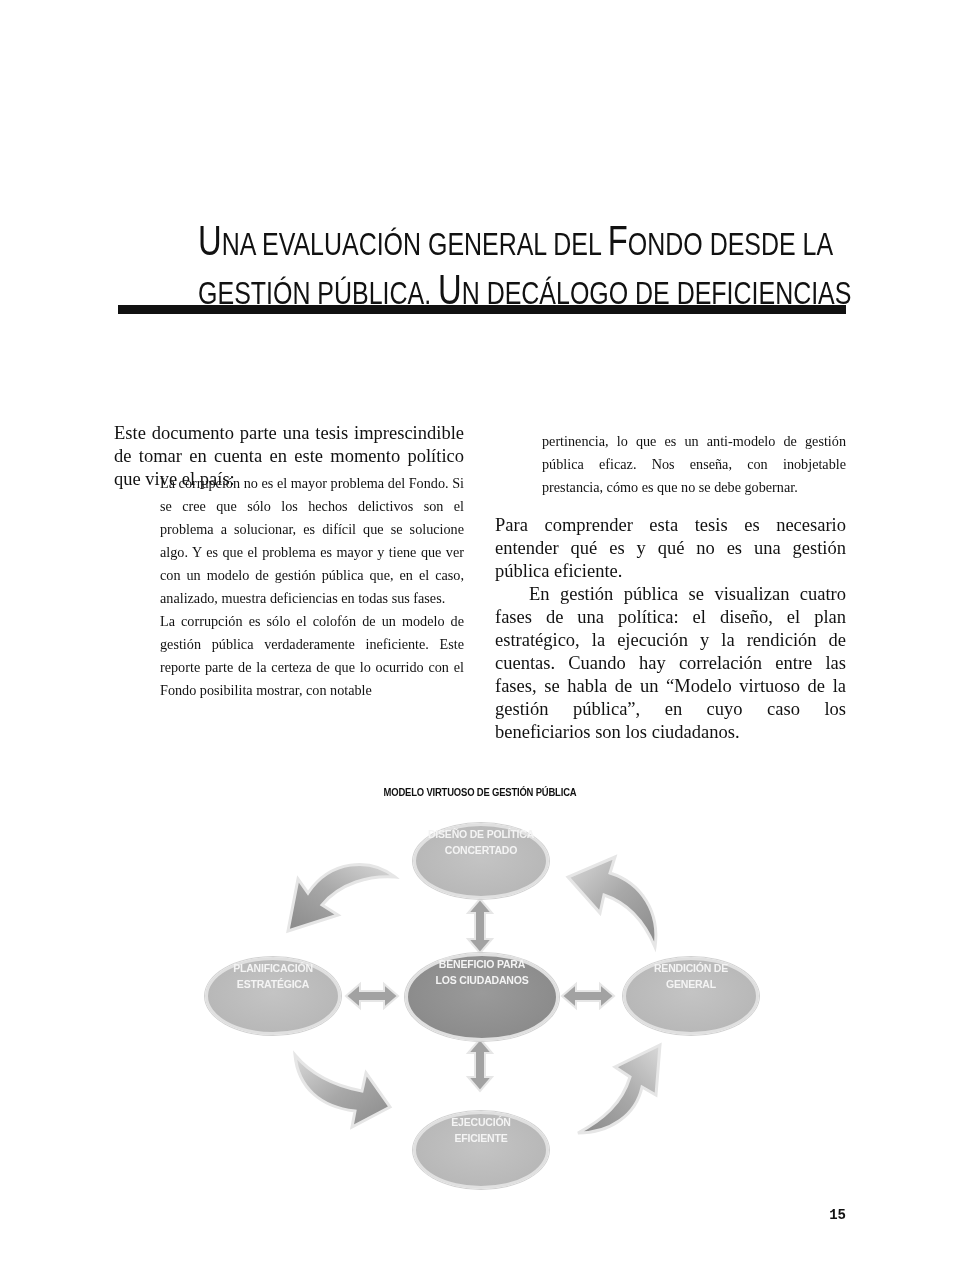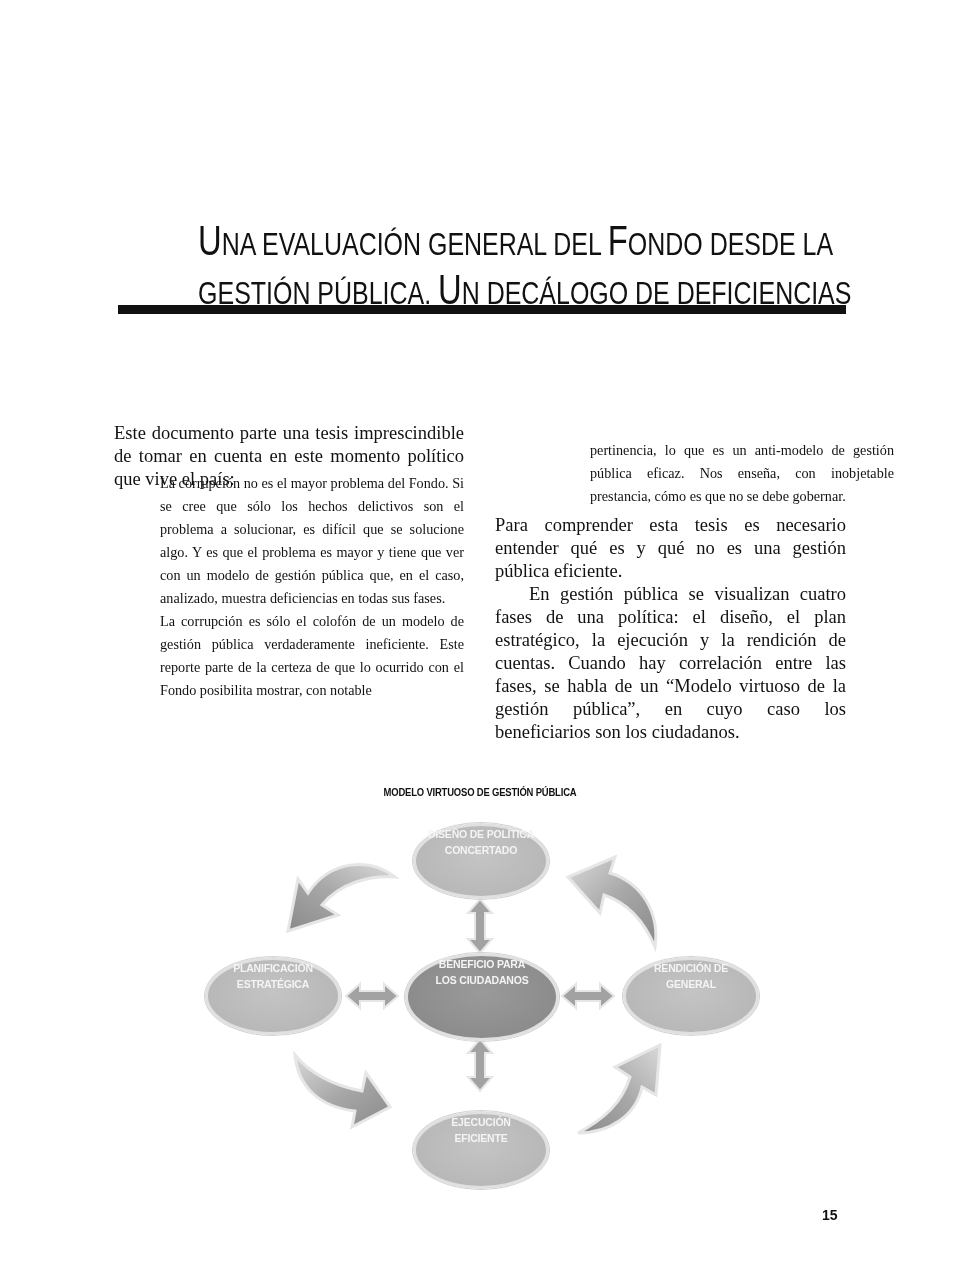--- a/index.html
+++ b/index.html
@@ -25,21 +25,21 @@
   }
 
   
   .col { position: absolute; font-family: "Liberation Serif", "DejaVu Serif", serif; }
   .p-main { font-size: 18.5px; line-height: 23px; text-align: justify; margin: 0; }
   .p-quote { font-size: 14.2px; line-height: 23px; text-align: justify; margin: 0; }
   .indent { text-indent: 34px; }
 
   #col-left { left: 114px; top: 422px; width: 350px; }
   #quote-left { left: 160px; top: 472px; width: 304px; }
-  #quote-right { left: 542px; top: 439px; width: 304px; margin-left: 48px; }
+  #quote-right { left: 542px; top: 430px; width: 304px; }
   #col-right { left: 495px; top: 514px; width: 351px; }
 
   
   .fig-title {
     position: absolute; left: 280px; top: 786px; width: 400px; text-align: center;
     font-family: "Liberation Sans", "DejaVu Sans", sans-serif; font-weight: bold;
     font-size: 10.5px; letter-spacing: -0.2px; color: #111;
     transform: scaleX(0.9);
   }
   .diagram { position: absolute; left: 190px; top: 815px; width: 580px; height: 370px; }
@@ -57,22 +57,22 @@
 
   #node-top { left: 223px; top: 8px; width: 130px; height: 70px; }
   #node-left { left: 15px; top: 142px; width: 130px; height: 72px; }
   #node-center { left: 215px; top: 138px; width: 148px; height: 82px; }
   #node-right { left: 433px; top: 142px; width: 130px; height: 72px; }
   #node-bottom { left: 223px; top: 296px; width: 130px; height: 72px; }
 
   .svg-layer { position: absolute; left: 0; top: 0; width: 580px; height: 370px; }
 
   .page-number {
-    position: absolute; left: 822px; top: 1207px; width: 24px; text-align: left;
-    font-family: Liberation Sans, sans-serif; font-weight: bold; font-size: 14px; color: #111;
+    position: absolute; left: 822px; top: 1207px; width: 24px; text-align: right;
+    font-family: Liberation Mono, monospace; font-weight: bold; font-size: 14px; color: #111;
   }
 </style>
 </head>
 <body>
 
 <div class="page">
 
   <h1 class="title">
     <span class="tl"><span class="cap">U</span><span class="sc">NA EVALUACIÓN GENERAL DEL </span><span class="cap">F</span><span class="sc">ONDO DESDE LA</span></span>
     <span class="tl"><span class="sc">GESTIÓN PÚBLICA. </span><span class="cap">U</span><span class="sc">N DECÁLOGO DE DEFICIENCIAS</span></span>

